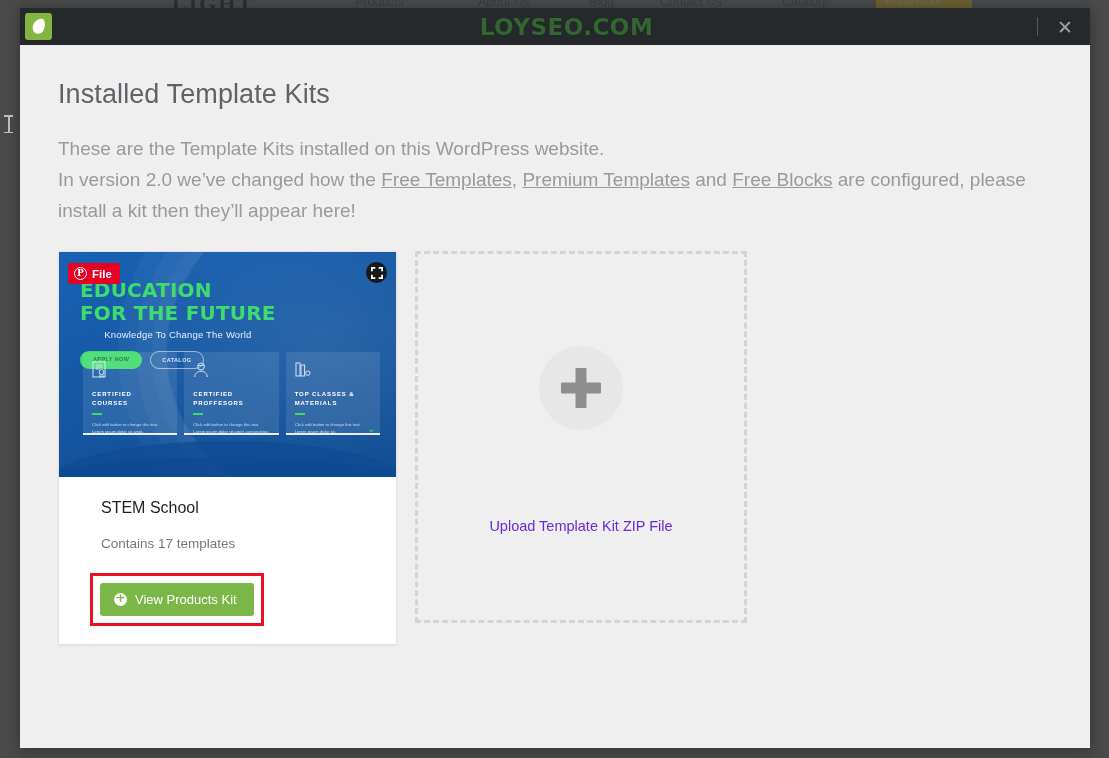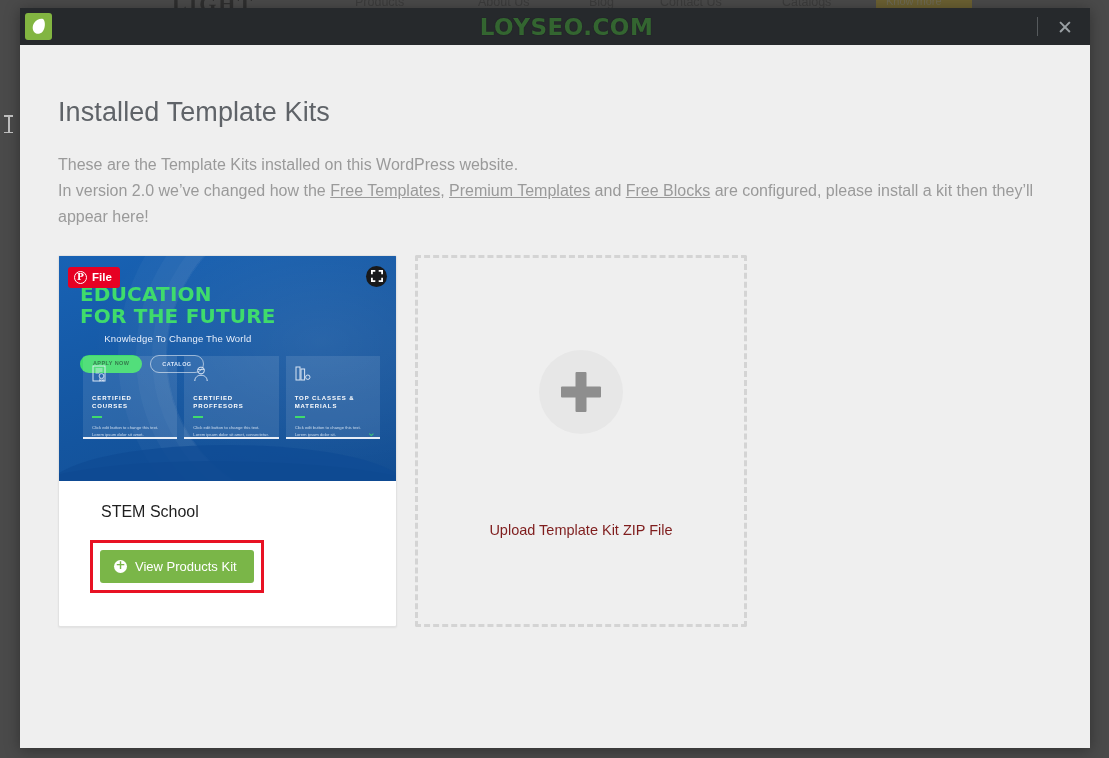--- a/index.html
+++ b/index.html
@@ -160,35 +160,35 @@
     color: #9aa0a4;
     font-size: 19px;
     line-height: 1;
     cursor: pointer;
     background: none;
     border: none;
     font-family: "DejaVu Sans", sans-serif;
   }
 
   #modal-body {
-    padding: 52px 38px 0 38px;
+    padding: 34px 38px 0 38px;
     background: #efefef;
     height: 703px;
   }
 
   .page-title {
     font-size: 27px;
     font-weight: 400;
     color: #5f6368;
     letter-spacing: 0.1px;
     margin-bottom: 24px;
   }
 
   .intro-line {
-    font-size: 16px;
+    font-size: 19px;
     color: #9a9a9a;
     line-height: 1.62;
   }
   .intro-line a {
     color: #9a9a9a;
     text-decoration: underline;
   }
 
   
   .kit-grid {
@@ -449,21 +449,21 @@
     transform: translate(-50%, -50%);
   }
   .dz-plus::after {
     left: 50%; top: 50%;
     width: 11px; height: 40px;
     transform: translate(-50%, -50%);
   }
   .dz-label {
     margin-top: 88px;
     font-size: 14.5px;
-    color: #7f1d1d;
+    color: #6d28d9;
   }
 </style>
 </head>
 <body>
 
 <div id="page-root">
 
   <div id="bg-site">
     <div id="bg-nav">
       <div class="bg-logo">LIGHT</div>
@@ -581,20 +581,21 @@
                 <div class="feature-body">Click edit button to change this text. Lorem ipsum dolor sit.</div>
               </div>
 
             </div>
 
             <div class="scroll-chevron">⌄</div>
           </div>
 
           <div class="kit-info">
             <div class="kit-name">STEM School</div>
+            <div class="kit-count">Contains 17 templates</div>
 
             <div class="view-kit-wrap">
               <button class="view-kit-btn">
                 <span class="plus-circle">+</span>
                 <span>View Products Kit</span>
               </button>
             </div>
           </div>
         </div>
 

